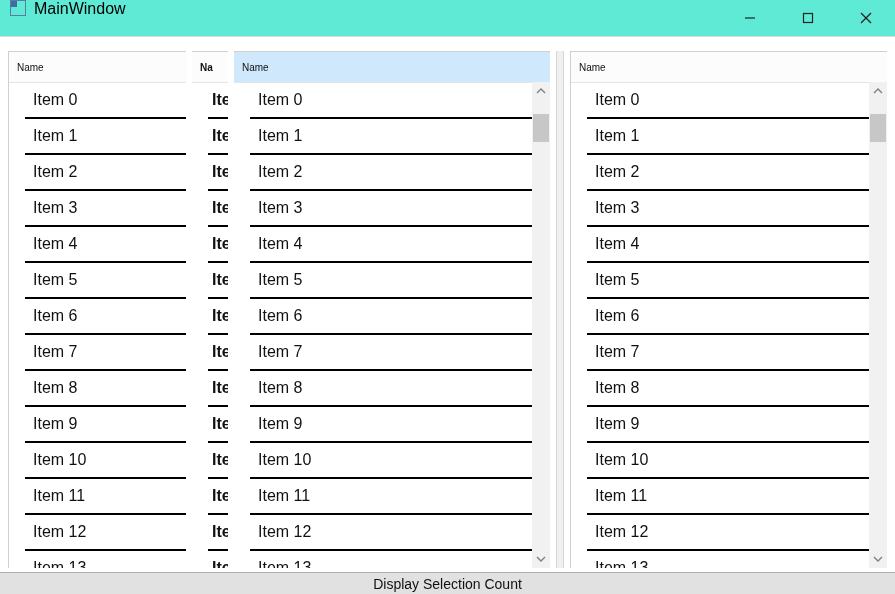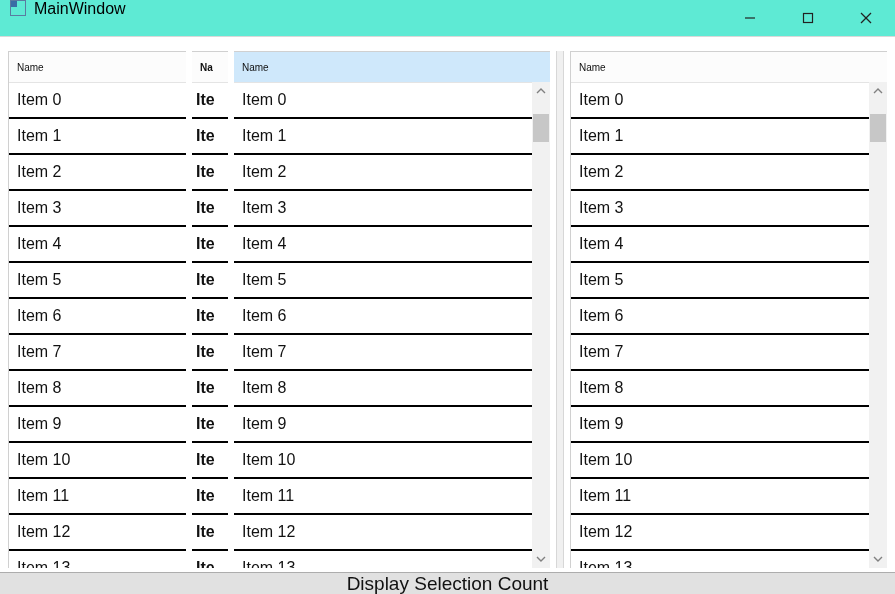--- a/index.html
+++ b/index.html
@@ -98,20 +98,21 @@
     font-size: 10px;
     color: #111;
     position: relative;
     overflow: hidden;
     white-space: nowrap;
   }
 
   
   .rows {
     position: relative;
+    margin-left: 16px;
   }
   .row {
     height: 34px;
     display: flex;
     align-items: center;
     padding: 0 8px;
     font-size: 16px;
     color: #111;
     border-bottom: 2px solid #000;
     overflow: hidden;
@@ -169,21 +170,21 @@
   .bottom-btn {
     height: 23px;
     width: 895px;
     box-sizing: border-box;
     background: #e1e1e1;
     border-top: 1px solid #adadad;
     border-bottom: 1px solid #adadad;
     display: flex;
     align-items: center;
     justify-content: center;
-    font-size: 19px;
+    font-size: 14px;
     color: #111;
   }
 </style>
 </head>
 <body>
 
 <div class="titlebar">
   <div class="title-icon"></div>
   <div class="title-text">MainWindow</div>
   <div class="title-spacer"></div>

